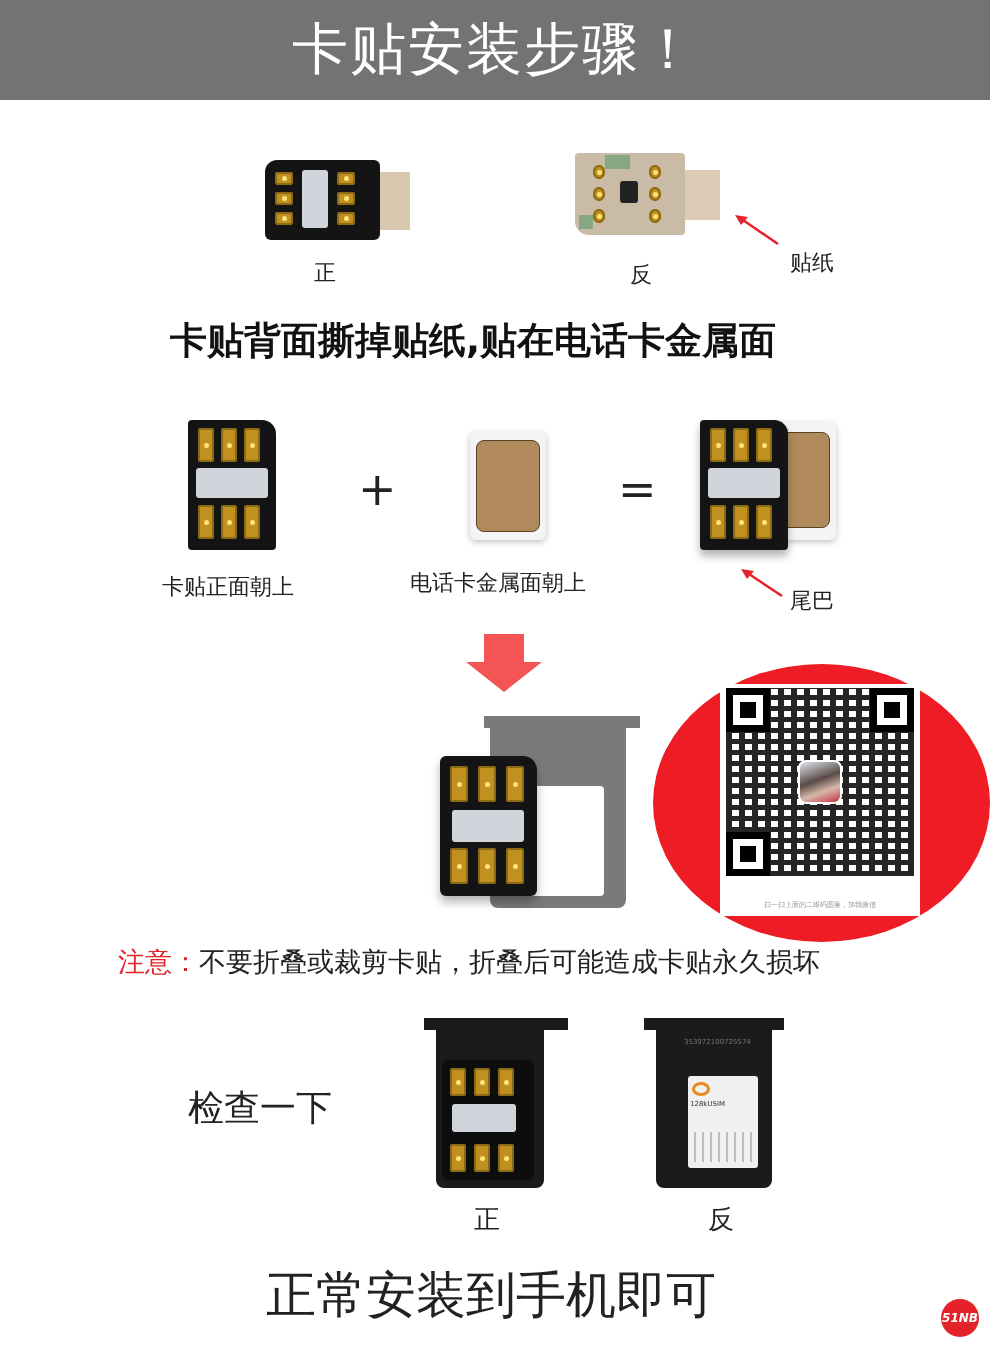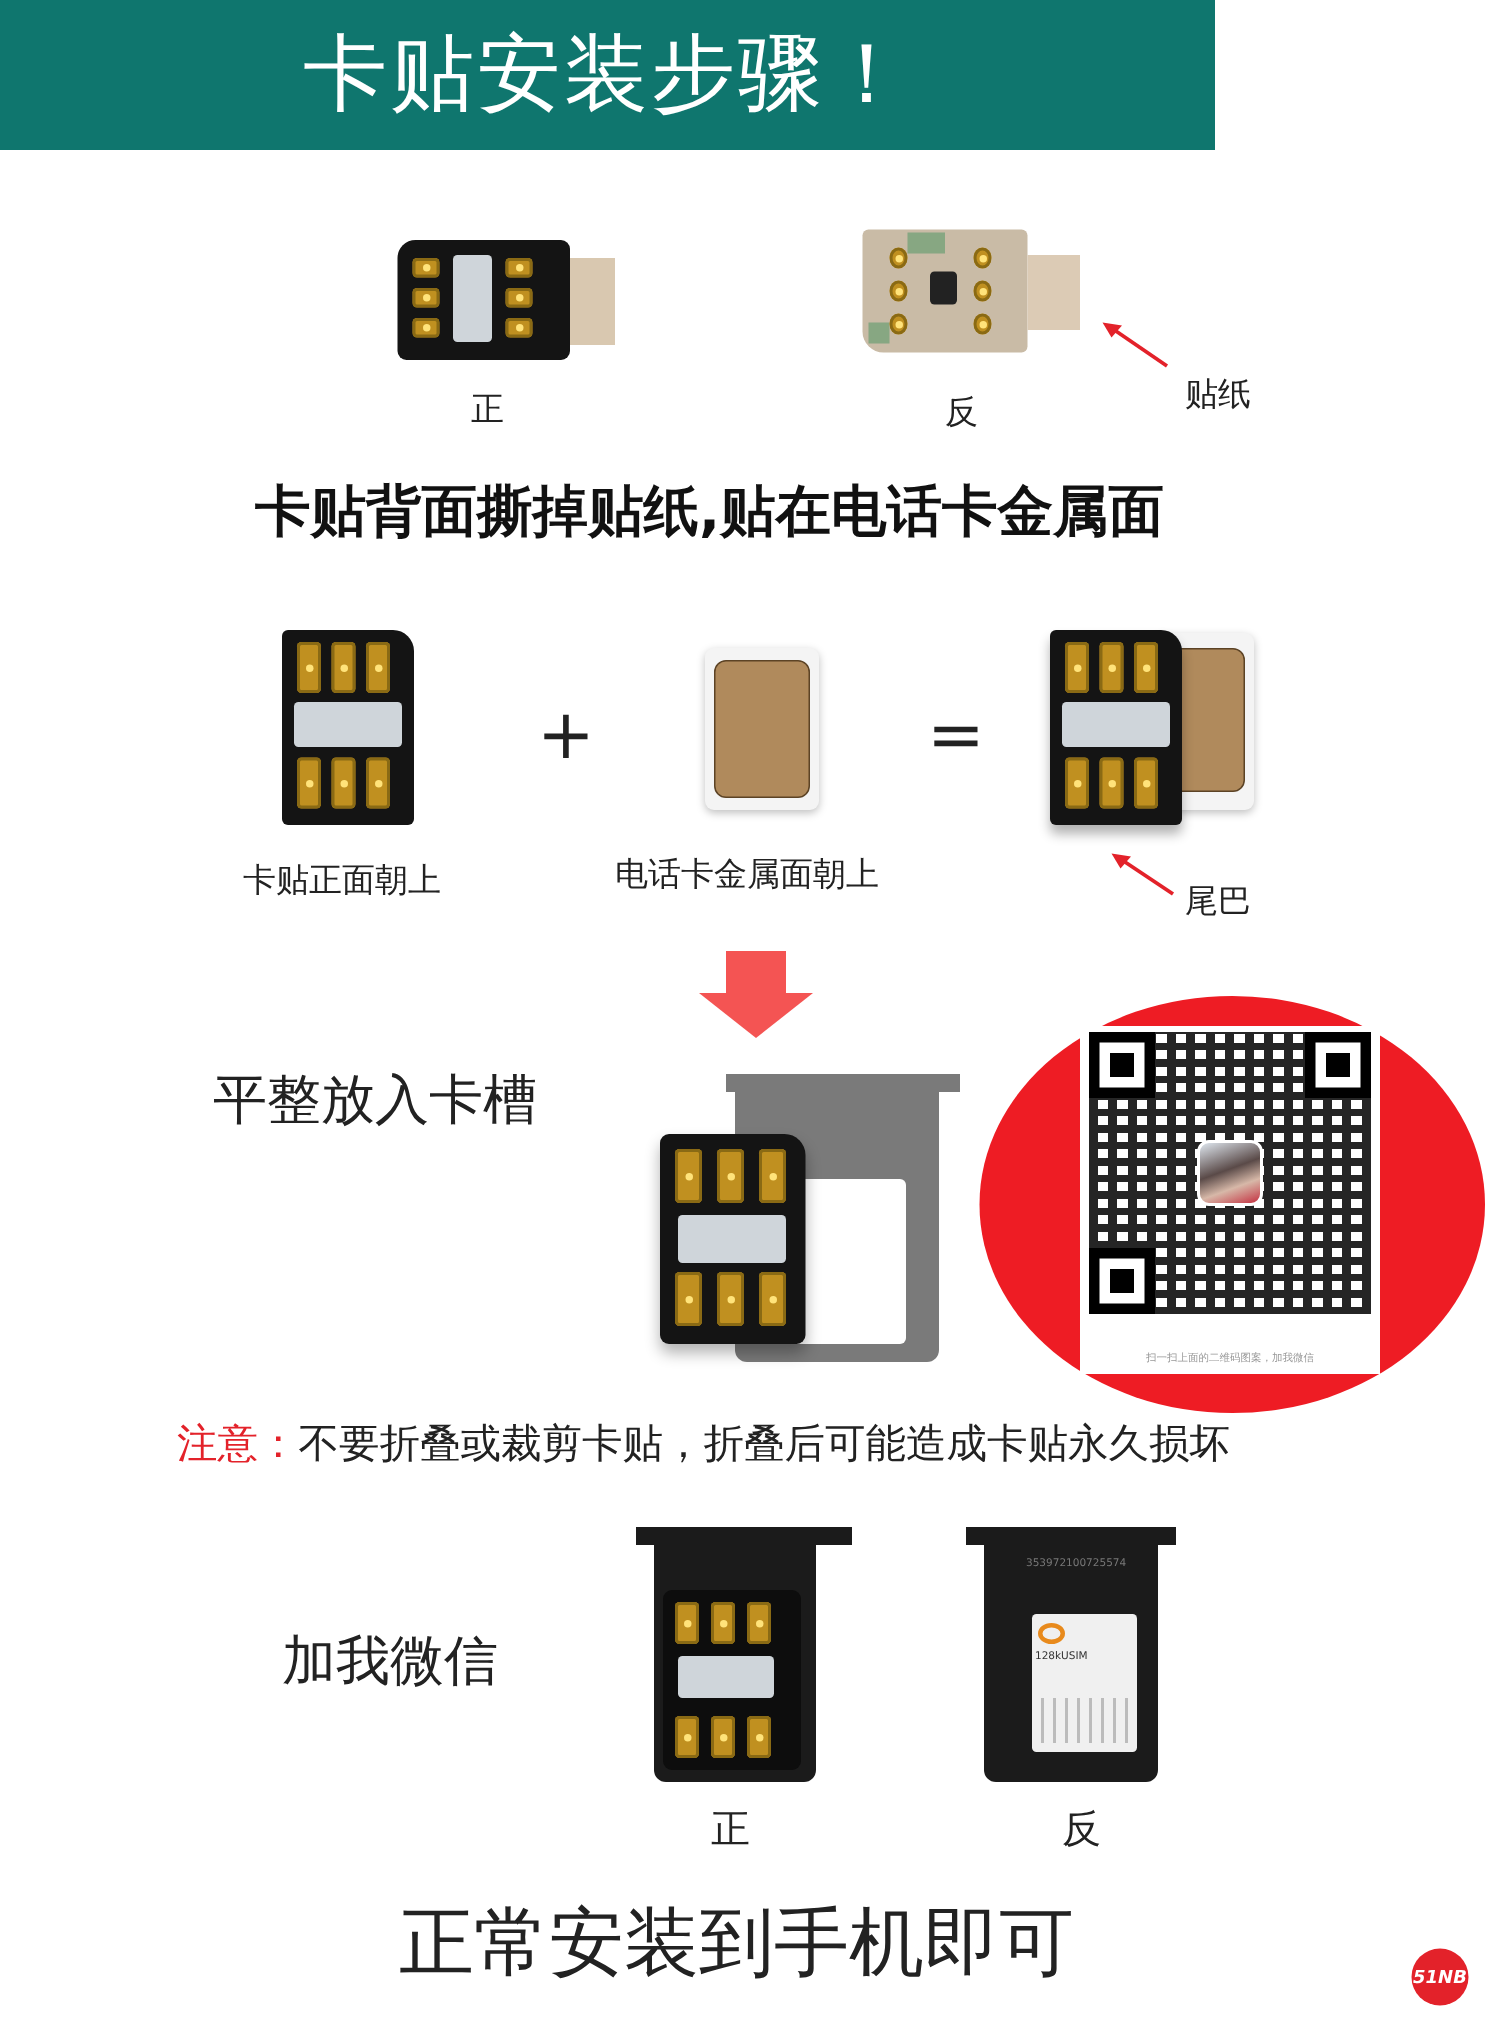--- a/index.html
+++ b/index.html
@@ -1,20 +1,20 @@
 <!DOCTYPE html>
 <html><head>
 <meta charset="utf-8">
 <style>
   * { box-sizing: border-box; margin: 0; padding: 0; }
   html, body { width: 990px; height: 1350px; background: #ffffff; overflow: hidden; }
   body { position: relative; font-family: "DejaVu Sans", "Liberation Sans", sans-serif; color: #1a1a1a; }
   .abs { position: absolute; }
 
-  .banner { left: 0; top: 0; width: 810px; height: 100px; background: #0f766e; display: flex; align-items: center; justify-content: center; }
+  .banner { left: 0; top: 0; width: 990px; height: 100px; background: #737373; display: flex; align-items: center; justify-content: center; }
   .banner-title { color: #ffffff; font-size: 56px; letter-spacing: 2px; font-weight: normal; }
 
   .caption { font-size: 22px; color: #222; white-space: nowrap; }
   .heading-bold { font-size: 37px; font-weight: bold; color: #111; white-space: nowrap; text-align: center; }
   .big-text { font-size: 36px; color: #222; white-space: nowrap; line-height: 52px; text-align: center; }
   .final-text { font-size: 50px; color: #222; white-space: nowrap; }
   .notice { font-size: 27px; color: #222; white-space: nowrap; }
   .notice .red { color: #e3222a; }
   .symbol { font-size: 46px; color: #222; }
 
@@ -123,21 +123,20 @@
   <polygon points="3,3 16,5 9,13" fill="#e3222a"></polygon>
 </svg>
 <span class="abs caption" style="left:790px;top:586px;">尾巴</span>
 
 <svg class="abs arrow-down" viewBox="0 0 76 58">
   <rect x="18" y="0" width="40" height="28" fill="#f45453"></rect>
   <polygon points="0,28 76,28 38,58" fill="#f45453"></polygon>
 </svg>
 
 <div class="abs big-text" style="left:120px;top:708px;width:260px;">
-  <div>平整放入卡槽</div>
 </div>
 
 <div class="abs tray" style="left:484px;top:716px;width:156px;height:12px;"></div>
 <div class="abs tray" style="left:490px;top:728px;width:136px;height:180px;border-radius:0 0 8px 8px;">
   <div class="abs" style="left:22px;top:58px;width:92px;height:110px;background:#fff;border-radius:4px;"></div>
 </div>
 <div class="abs adapter" style="left:440px;top:756px;width:97px;height:140px;border-radius:6px 14px 6px 6px;box-shadow:0 6px 10px rgba(0,0,0,0.3);">
   <div class="pin" style="left:10px;top:10px;width:18px;height:36px;"></div>
   <div class="pin" style="left:38px;top:10px;width:18px;height:36px;"></div>
   <div class="pin" style="left:66px;top:10px;width:18px;height:36px;"></div>
@@ -154,21 +153,21 @@
   <div class="finder" style="left:150px;top:4px;"></div>
   <div class="finder" style="left:6px;top:148px;"></div>
   <div class="qr-avatar"></div>
   <div class="qr-caption">扫一扫上面的二维码图案，加我微信</div>
 </div>
 
 <div class="abs notice" style="left:118px;top:944px;">
   <span class="red">注意：</span><span>不要折叠或裁剪卡贴，折叠后可能造成卡贴永久损坏</span>
 </div>
 
-<span class="abs big-text" style="left:188px;top:1082px;">加我微信</span>
+<span class="abs big-text" style="left:188px;top:1082px;">检查一下</span>
 
 <div class="abs tray-dark" style="left:424px;top:1018px;width:144px;height:12px;"></div>
 <div class="abs tray-dark" style="left:436px;top:1030px;width:108px;height:158px;border-radius:0 0 8px 8px;">
   <div class="abs adapter" style="left:6px;top:30px;width:92px;height:120px;background:#0d0d0d;">
     <div class="pin" style="left:8px;top:8px;width:16px;height:28px;"></div>
     <div class="pin" style="left:32px;top:8px;width:16px;height:28px;"></div>
     <div class="pin" style="left:56px;top:8px;width:16px;height:28px;"></div>
     <div class="label-plate" style="left:10px;top:44px;width:64px;height:28px;"></div>
     <div class="pin" style="left:8px;top:84px;width:16px;height:28px;"></div>
     <div class="pin" style="left:32px;top:84px;width:16px;height:28px;"></div>

